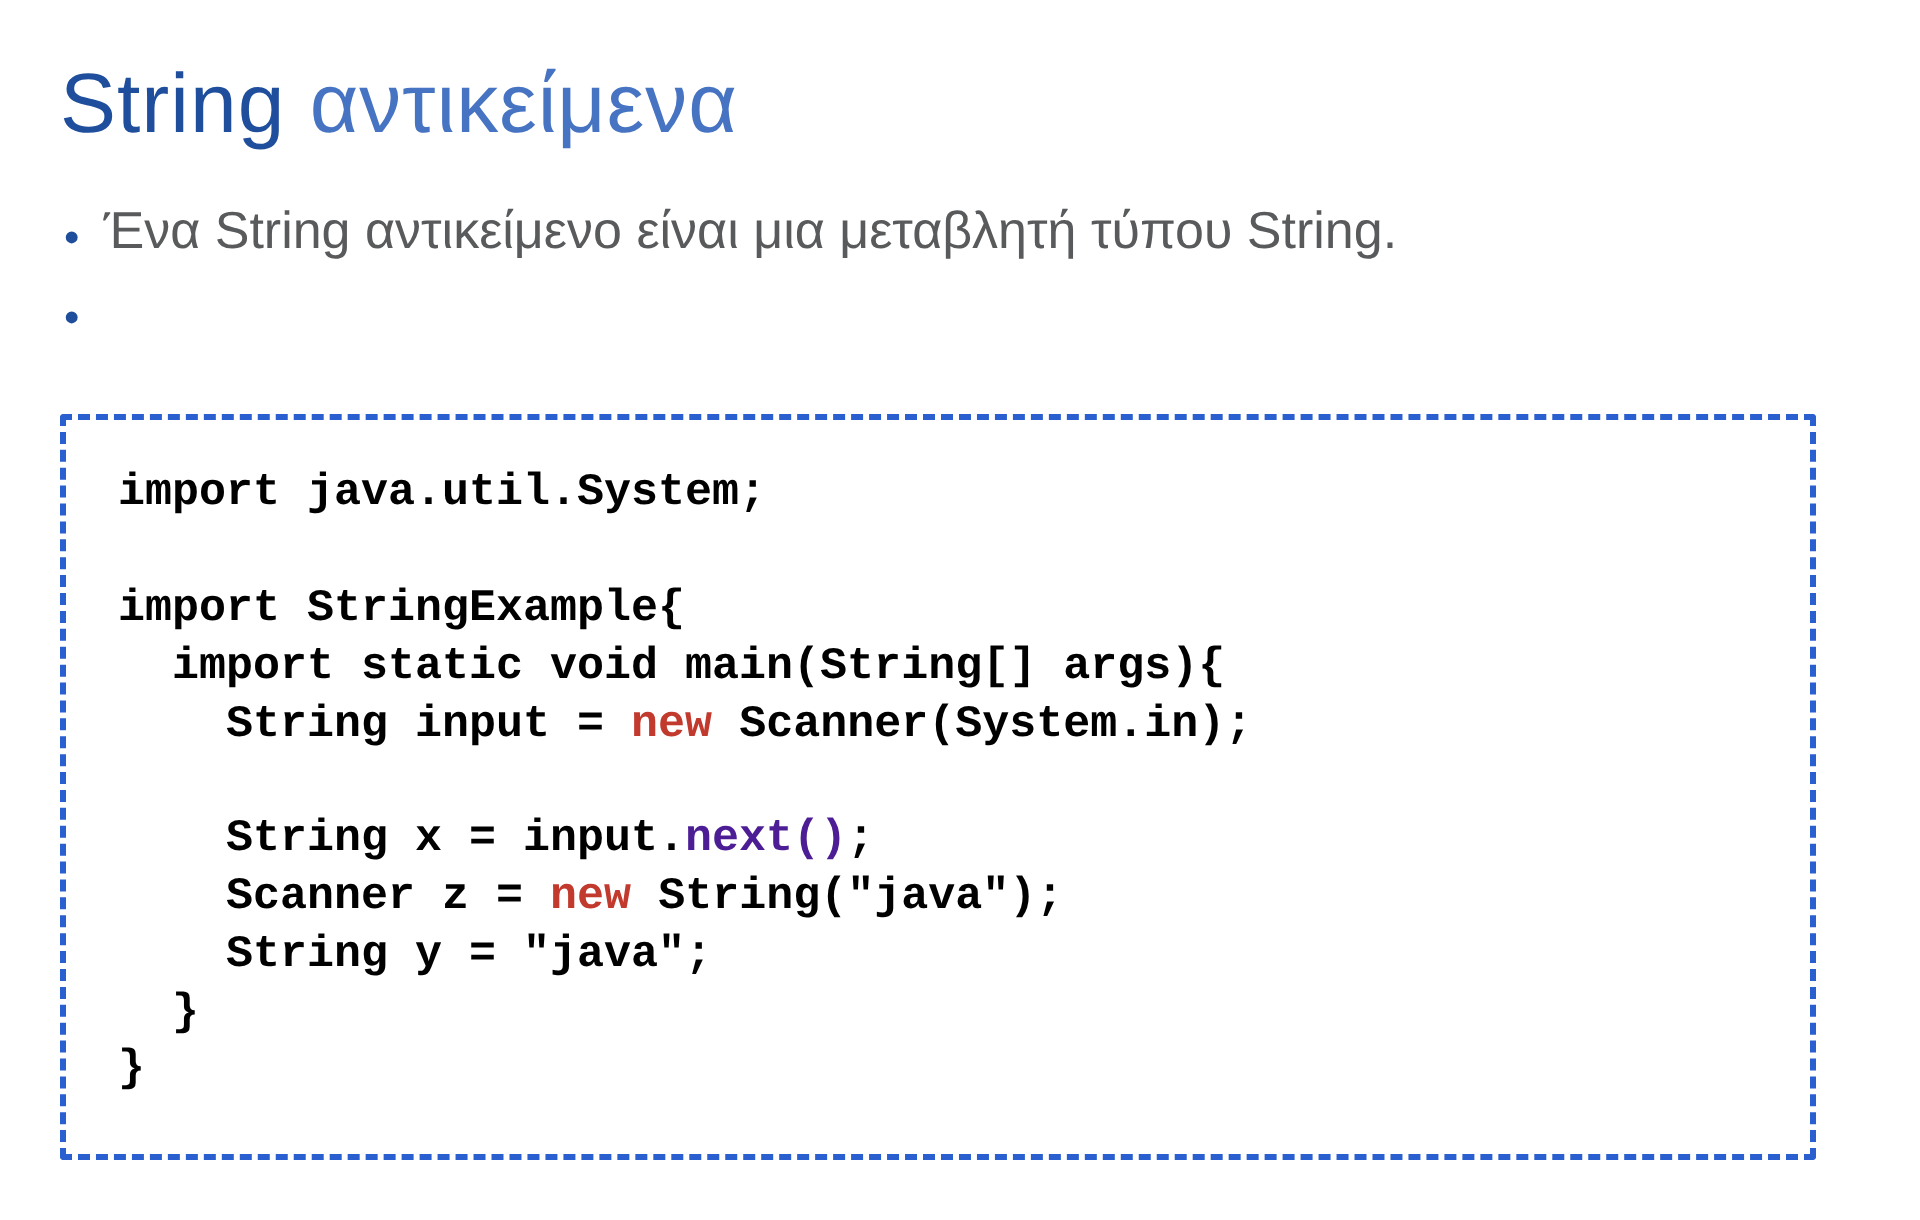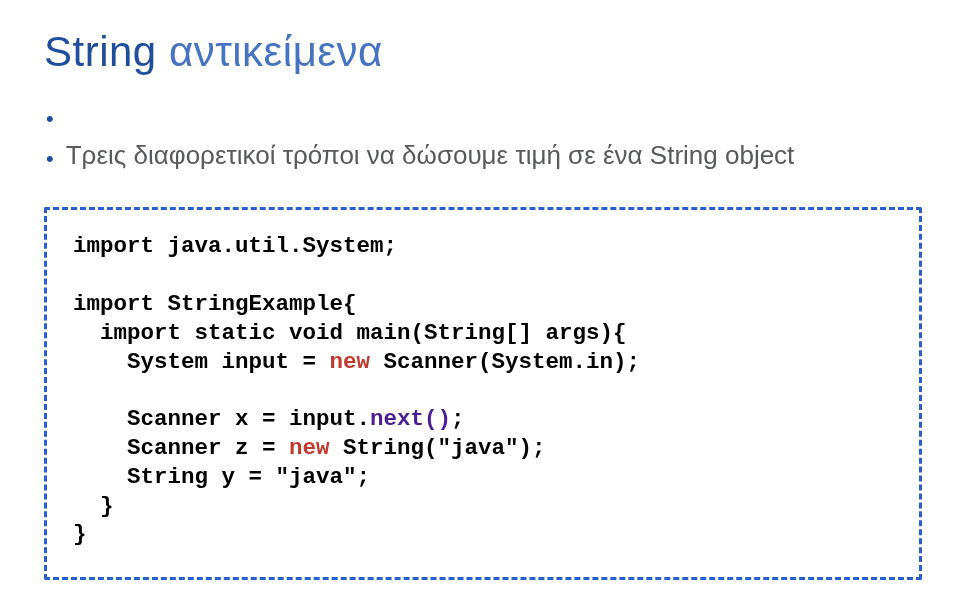--- a/index.html
+++ b/index.html
@@ -9,21 +9,21 @@
     height: 610px;
     background: #ffffff;
     font-family: Arial, Helvetica, sans-serif;
     overflow: hidden;
   }
   .slide {
     position: relative;
     width: 960px;
     height: 610px;
     box-sizing: border-box;
-    padding: 28px 50px 0 44px;
+    padding: 28px 50px 0 30px;
   }
   .title {
     font-size: 42px;
     font-weight: 400;
     letter-spacing: 0.5px;
     margin-bottom: 22px;
   }
   .title .code-word { color: #1f4e9c; }
   .title .rest     { color: #4774c2; }
   .bullets {
@@ -67,34 +67,34 @@
 
 <div class="slide">
 
   <div class="title">
     <span class="code-word">String</span><span class="rest">  αντικείμενα</span>
   </div>
 
   <div class="bullets">
     <div class="bullet-row">
       <span class="bullet-dot">•</span>
+      <span>Ένα String αντικείμενο είναι μια μεταβλητή τύπου String.</span>
     </div>
     <div class="bullet-row">
       <span class="bullet-dot">•</span>
-      <span>Τρεις διαφορετικοί τρόποι να δώσουμε τιμή σε ένα String object</span>
     </div>
   </div>
 
   <div class="codebox">
     <div class="code"><span>import java.util.System;</span>
 <span></span>
 <span>import StringExample{</span>
 <span>  import static void main(String[] args){</span>
-<span>    System input = </span><span class="kw-red">new</span><span> Scanner(System.in);</span>
+<span>    String input = </span><span class="kw-red">new</span><span> Scanner(System.in);</span>
 <span></span>
-<span>    Scanner x = input.</span><span class="kw-green">next()</span><span>;</span>
+<span>    String x = input.</span><span class="kw-green">next()</span><span>;</span>
 <span>    Scanner z = </span><span class="kw-red">new</span><span> String("java");</span>
 <span>    String y = "java";</span>
 <span>  }</span>
 <span>}</span></div>
   </div>
 
 </div>
 
 </body></html>

